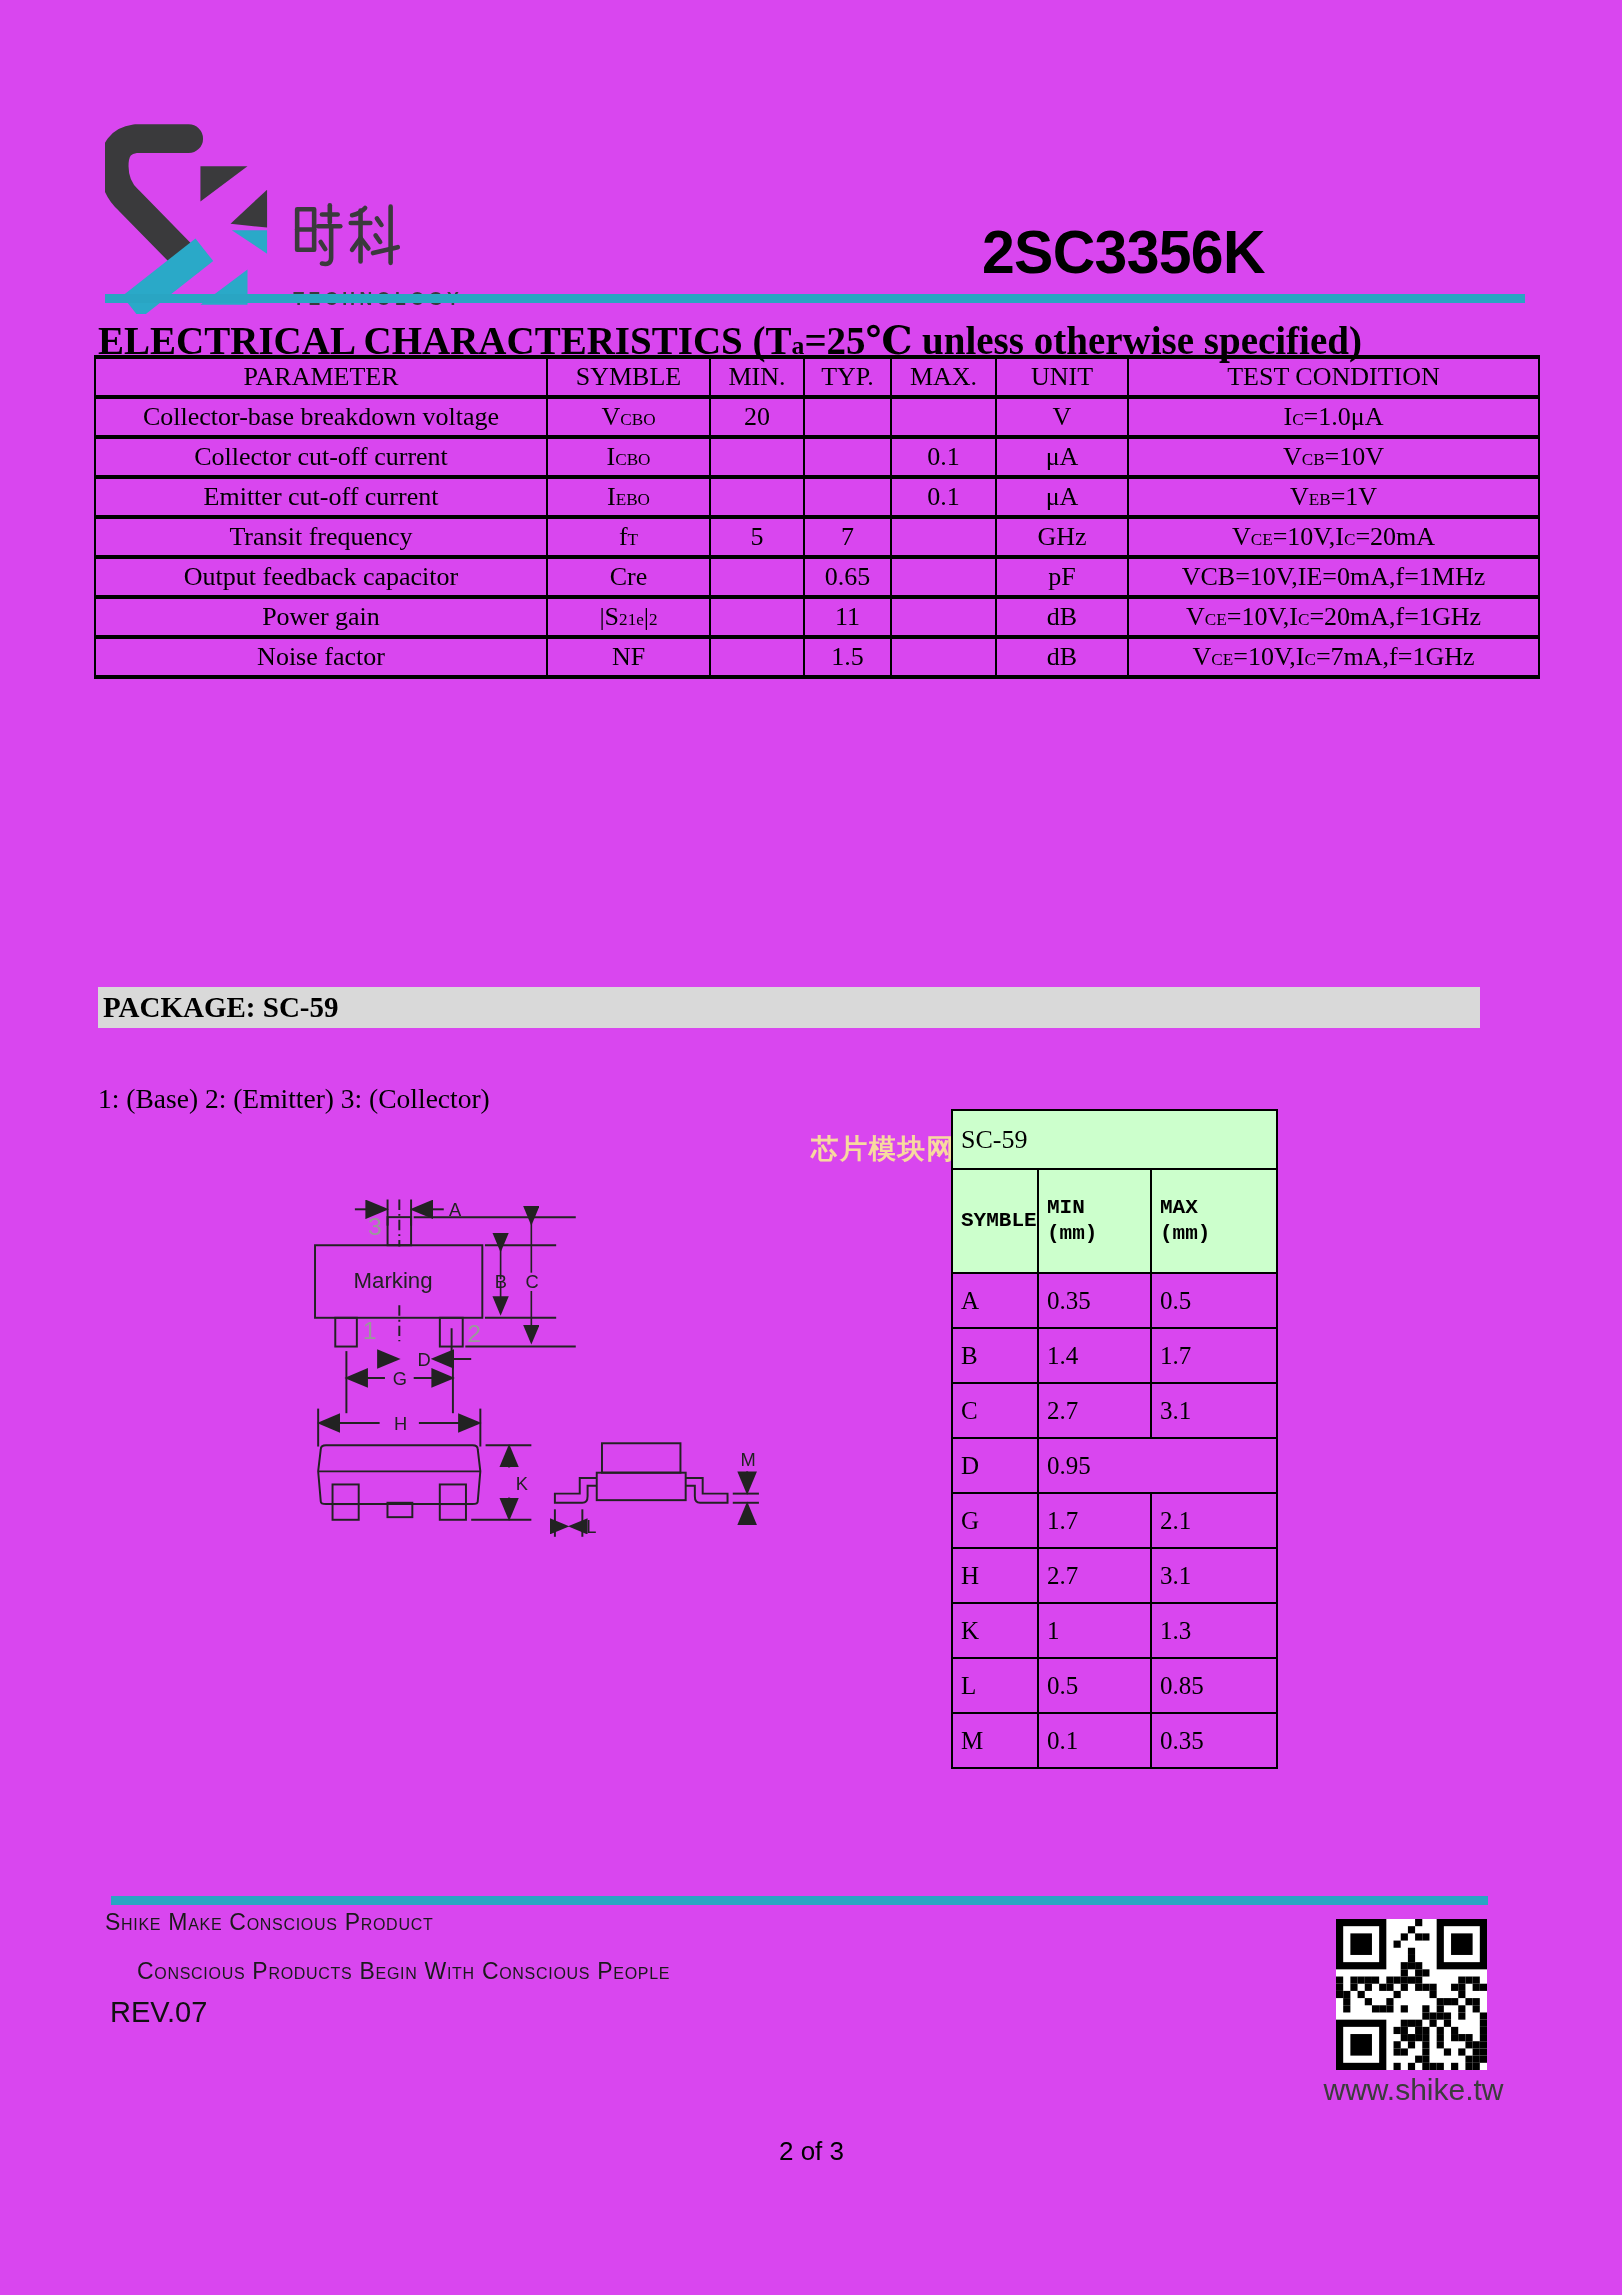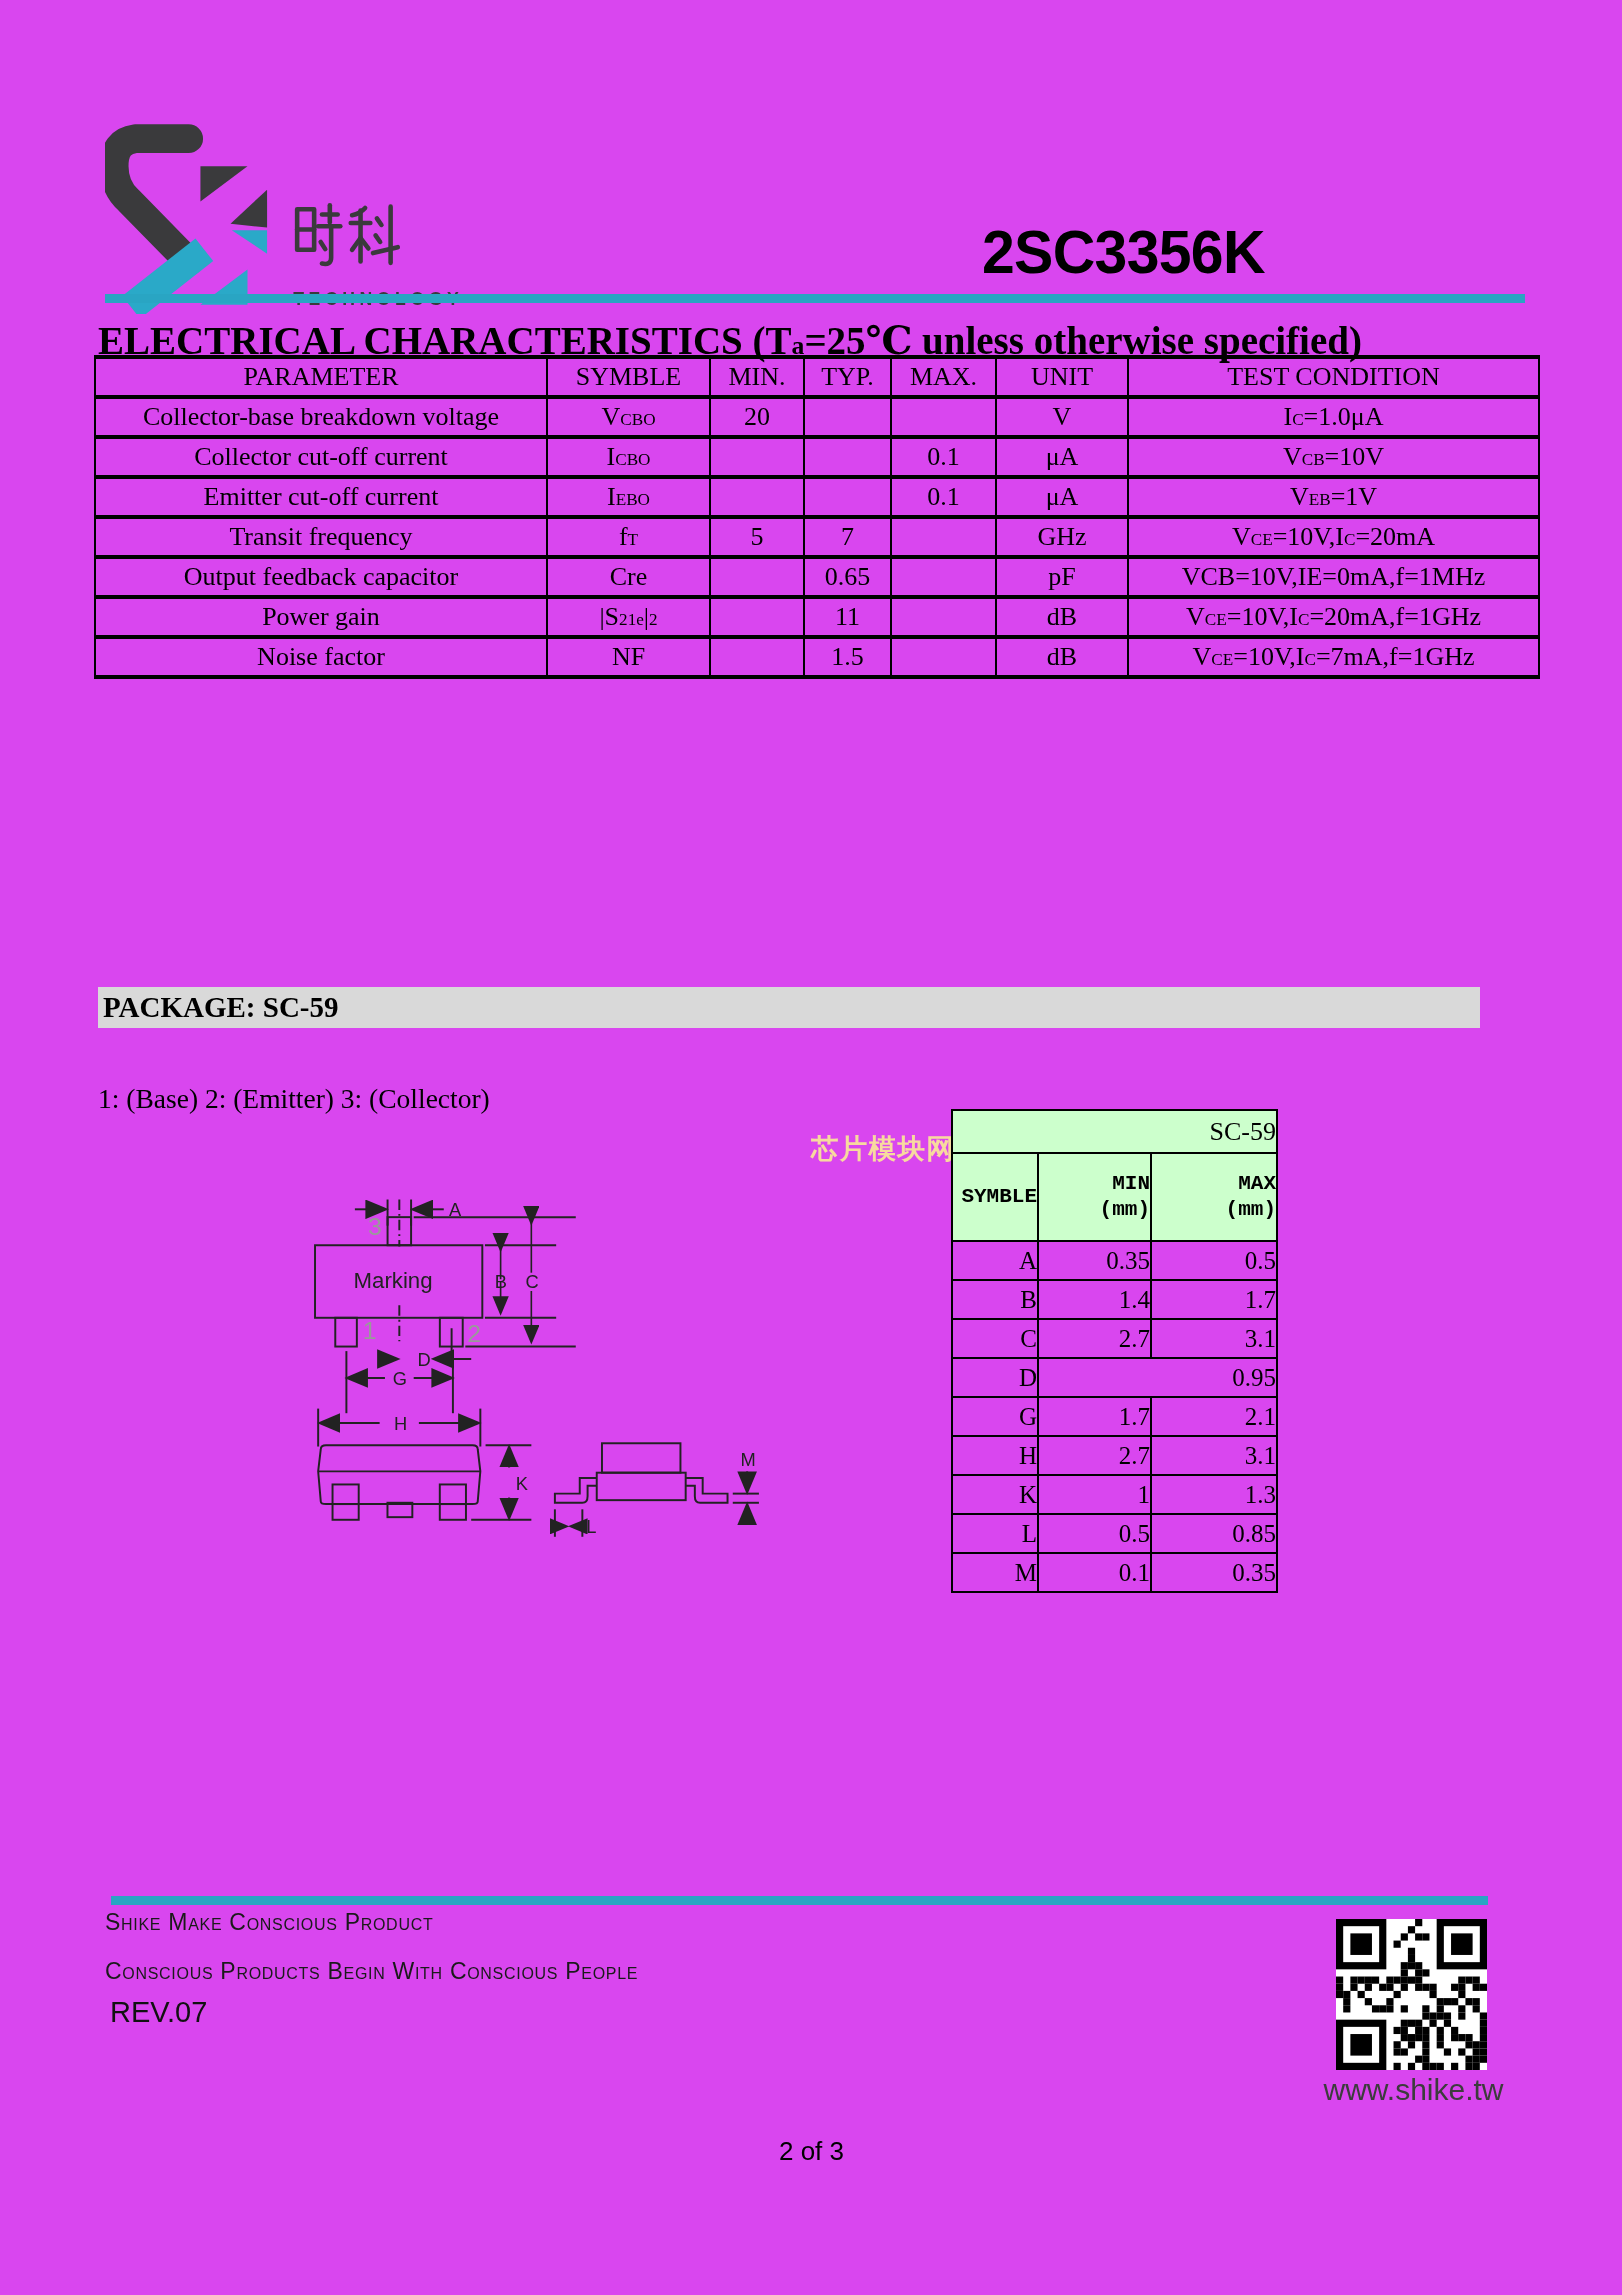--- a/index.html
+++ b/index.html
@@ -21,33 +21,33 @@
         height:36px;text-align:center;vertical-align:middle;font-size:26px;font-weight:normal;
         padding:0 2.6px;overflow:hidden;white-space:nowrap;}
   
   .pkg-band{left:98px;top:987px;width:1382px;height:41px;background:#d9d9d9;}
   .pkg-heading{left:103px;top:991px;font-size:29px;font-weight:bold;}
   .pkg-pins{left:98px;top:1064px;font-size:27.5px;margin-top:19px;}
   .watermark{left:771px;top:1131px;font-size:27.5px;color:#ffff8c;opacity:.8;
              font-family:"Liberation Sans","DejaVu Sans",sans-serif;font-weight:bold;letter-spacing:1.3px;margin-left:40px;}
   
   table.dims{position:absolute;left:951px;top:1109px;width:325px;border-collapse:collapse;table-layout:fixed;}
-  table.dims td,table.dims th{border:2px solid #000;text-align:right;vertical-align:middle;
-        font-size:25px;font-weight:normal;padding:0;}
+  table.dims td,table.dims th{border:2px solid #000;text-align:left;vertical-align:middle;
+        font-size:25px;font-weight:normal;padding:8px;}
   table.dims .ttl{background:#ccffcc;height:41px;font-size:26px;}
   table.dims .hdr{background:#ccffcc;height:86px;font-family:"Liberation Mono","DejaVu Sans Mono",monospace;
         font-size:21px;font-weight:bold;white-space:pre-line;line-height:1.25;}
   table.dims td.val{height:37px;}
   
   svg text{font-family:"Liberation Sans","DejaVu Sans",sans-serif;}
   
   .foot-line{left:105px;font-family:"Liberation Sans","DejaVu Sans",sans-serif;
              font-variant:small-caps;font-size:23px;color:#1a1a1a;letter-spacing:0.7px;}
   .foot-line1{top:1909px;}
-  .foot-line2{top:1958px;}
+  .foot-line2{top:1958px;margin-left:32px;}
   .rev{left:110px;top:1996px;font-family:"Liberation Sans","DejaVu Sans",sans-serif;font-size:29px;color:#111;}
   .site{left:1312px;top:2073px;width:203px;text-align:center;font-family:"Liberation Sans","DejaVu Sans",sans-serif;
         font-size:30px;font-weight:500;color:#3c3c3c;}
   .pageno{left:746px;top:2136px;width:131px;text-align:center;
           font-family:"Liberation Sans","DejaVu Sans",sans-serif;font-size:26px;}
 </style>
 </head>
 <body>
 
 <div class="page">

